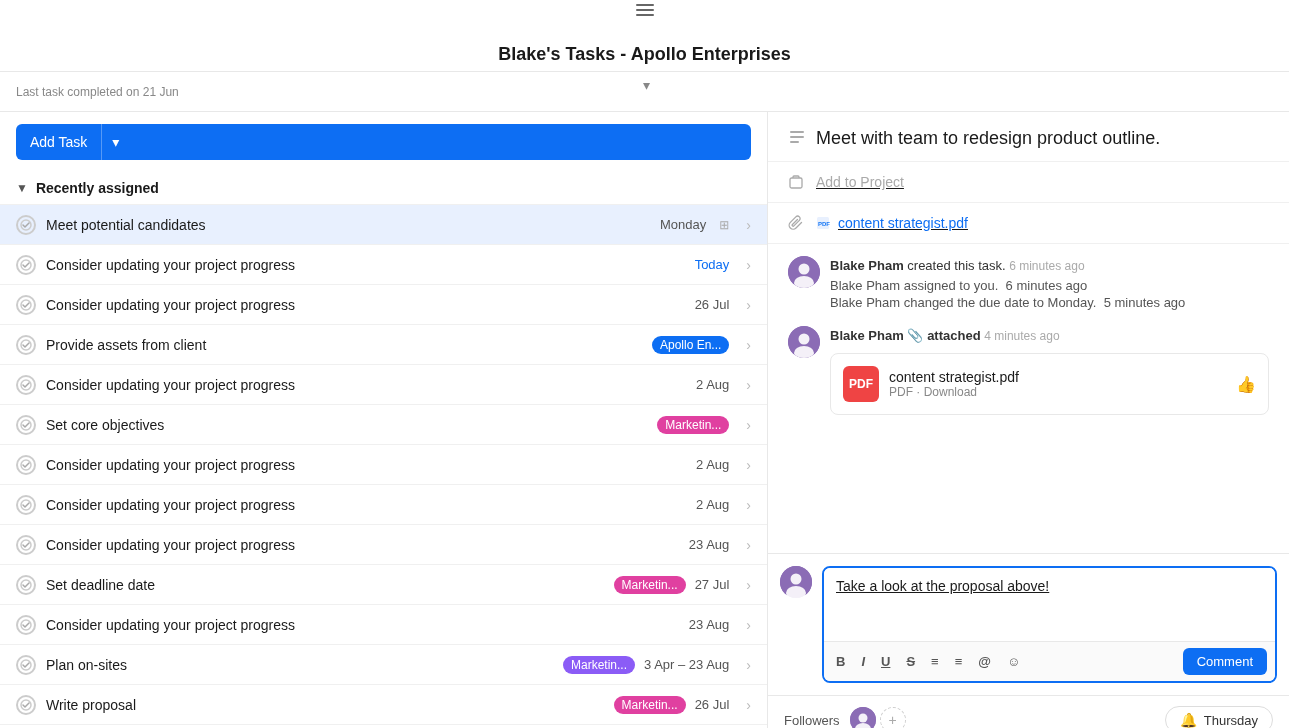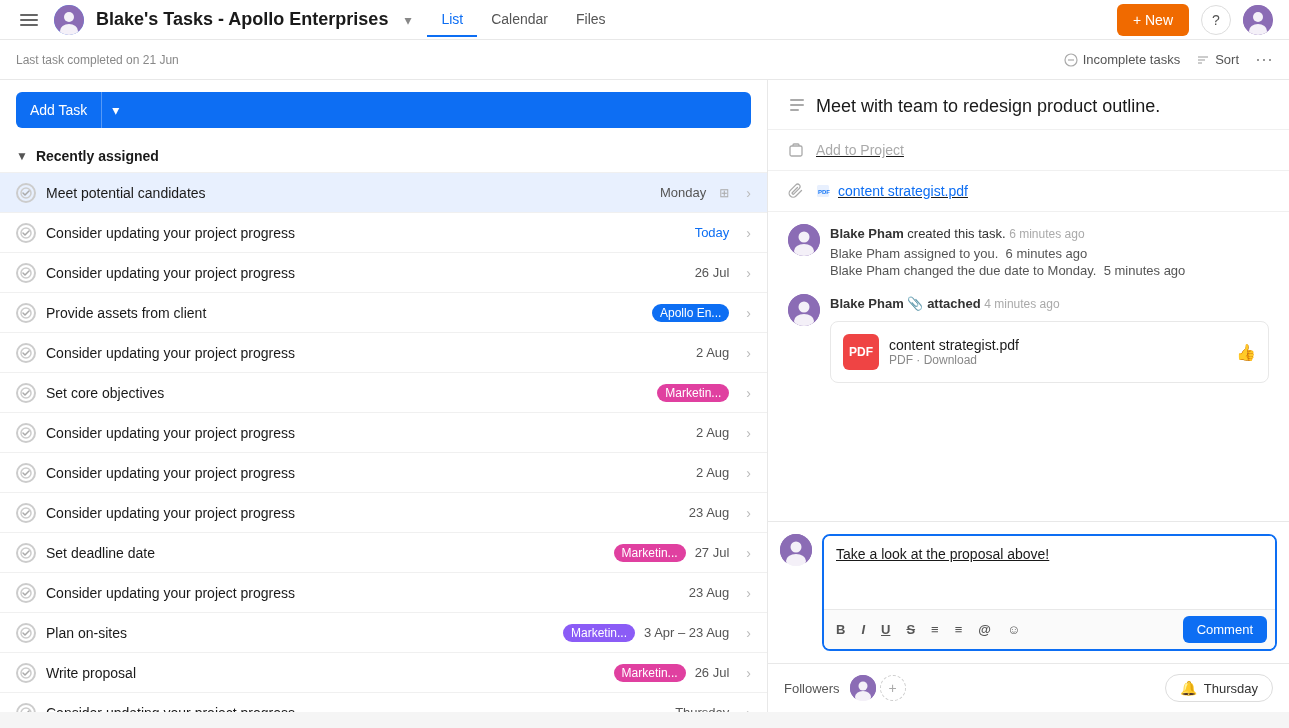--- a/index.html
+++ b/index.html
@@ -1,22 +1,22 @@
 <!DOCTYPE html>
 <html><head>
   <meta charset="utf-8">
   <style>
     * { box-sizing: border-box; margin: 0; padding: 0; }
     body { font-family: -apple-system, BlinkMacSystemFont, 'Segoe UI', sans-serif; font-size: 14px; background: #f5f5f5; color: #1a1a1a; height: 728px; overflow: hidden; }
 
     
     .top-nav {
-      display: flex; align-items: center; height: 40px;
+      display: flex; align-items: center; height: 72px;
       background: #fff; border-bottom: 1px solid #e8e8e8;
-      padding: 0 16px; gap: 12px;
+      padding: 0 16px; gap: 12px; flex-direction: column;
     }
     .hamburger { cursor: pointer; display: flex; flex-direction: column; gap: 3px; padding: 4px; }
     .hamburger span { display: block; width: 18px; height: 2px; background: #666; border-radius: 1px; }
     .avatar-nav { width: 30px; height: 30px; border-radius: 50%; background: #5b8def; display: flex; align-items: center; justify-content: center; color: #fff; font-size: 12px; font-weight: 600; overflow: hidden; }
     .project-title { font-size: 18px; font-weight: 600; color: #1a1a1a; }
     .chevron-down { color: #888; margin-left: 4px; cursor: pointer; }
     .nav-tabs { display: flex; gap: 0; margin-left: 4px; justify-content: space-between; }
     .nav-tab { padding: 8px 14px; cursor: pointer; color: #555; font-size: 14px; border-bottom: 2px solid transparent; }
     .nav-tab.active { color: #0d6ef3; border-bottom: 2px solid #0d6ef3; font-weight: 500; }
     .spacer { flex: 1; }
@@ -207,38 +207,20 @@
     <svg width="30" height="30" viewBox="0 0 30 30">
         <circle cx="15" cy="15" r="15" fill="#8b6cb5"></circle>
         <circle cx="15" cy="12" r="5" fill="#fff" opacity="0.9"></circle>
         <ellipse cx="15" cy="26" rx="9" ry="7" fill="#fff" opacity="0.9"></ellipse>
       </svg>
   </div>
 </nav>
 
 <div class="sub-header">
   <span class="sub-header-left">Last task completed on 21 Jun</span>
-  <div class="sub-header-right">
-    <div class="filter-btn">
-      <svg width="14" height="14" viewBox="0 0 14 14">
-          <circle cx="7" cy="7" r="6" stroke="#aaa" stroke-width="1.2" fill="none"></circle>
-          <line x1="4" y1="7" x2="10" y2="7" stroke="#aaa" stroke-width="1.2"></line>
-        </svg>
-      <span>Incomplete tasks</span>
-    </div>
-    <div class="sort-btn">
-      <svg width="14" height="14" viewBox="0 0 14 14">
-          <line x1="2" y1="4" x2="12" y2="4" stroke="#aaa" stroke-width="1.2"></line>
-          <line x1="2" y1="7" x2="9" y2="7" stroke="#aaa" stroke-width="1.2"></line>
-          <line x1="2" y1="10" x2="6" y2="10" stroke="#aaa" stroke-width="1.2"></line>
-        </svg>
-      <span>Sort</span>
-    </div>
-    <span class="more-btn">···</span>
-  </div>
 </div>
 
 <div class="main-layout">
 
   <div class="left-panel">
     <div class="left-panel-header">
       <div class="add-task-btn">
         <span class="main">Add Task</span>
         <span class="divider"></span>
         <span class="caret">▾</span>

